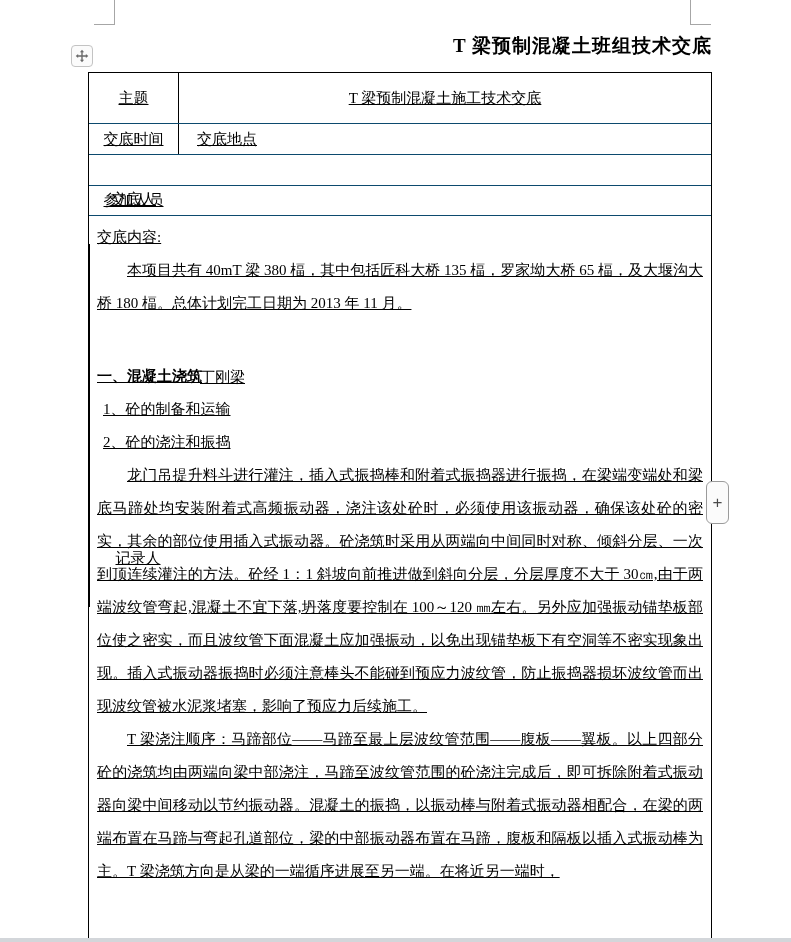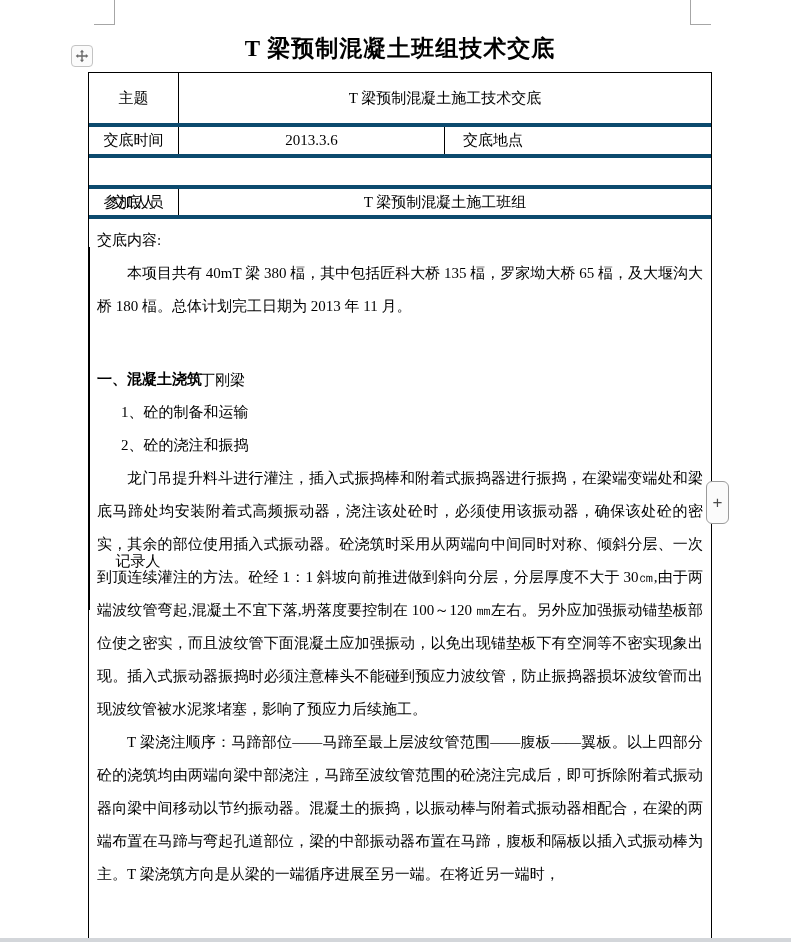--- a/index.html
+++ b/index.html
@@ -23,55 +23,55 @@
   
   .move-handle {
     position: absolute; left: 71px; top: 45px; width: 22px; height: 22px;
     border: 1px solid #c3c3c3; border-radius: 4px; background: #fbfbfb;
     display: flex; align-items: center; justify-content: center; cursor: move;
   }
   .move-handle svg { width: 14px; height: 14px; display: block; }
 
   .doc-title {
     position: absolute; left: 88px; top: 33px; width: 624px;
-    text-align: center; font-size: 23px; font-weight: bold;
+    text-align: right; font-size: 19px; font-weight: bold;
     letter-spacing: 1px; white-space: nowrap;
   }
 
   .doc-table {
     position: absolute; left: 88px; top: 72px; width: 624px;
     border: 1px solid #000000; background: #ffffff;
   }
   .t-row { display: flex; width: 100%; }
-  .t-row + .t-row { border-top: 4px solid #0c4a6e; }
+  .t-row + .t-row { border-top: 1px solid #0c4a6e; text-decoration: underline; }
   .cell {
     display: flex; align-items: center; justify-content: center;
     font-size: 15px; text-align: center; overflow: hidden;
   }
   .cell + .cell { border-left: 1px solid #000000; }
-  .row-subject { height: 50px; }
+  .row-subject { height: 50px; text-decoration: underline; }
   .row-time    { height: 31px; }
   .row-person  { height: 31px; flex-direction: column; }
   .row-attend  { height: 30px; }
   .c-label  { width: 89px;  flex: 0 0 89px; }
   .c-wide   { flex: 1 1 auto; }
   .c-val2   { width: 266px; flex: 0 0 266px; }
   .c-label2 { width: 97px;  flex: 0 0 97px; }
   .c-val3   { flex: 1 1 auto; margin-top: 44px; }
 
   .content-row {
     height: 740px; padding: 5px 8px 0 8px;
     font-size: 15px; line-height: 33px;
   }
   .content-row p { text-align: justify; }
   .c-head { text-align: left; }
   .indent { text-indent: 2em; }
   .intro  { margin-bottom: 40px; }
   .sec-title { font-weight: bold; }
-  .sub-title { padding-left: 6px; text-align: left; margin-left: 18px; }
+  .sub-title { padding-left: 6px; text-align: left; }
 
   
   .plus-btn {
     position: absolute; left: 706px; top: 481px; width: 23px; height: 43px;
     border: 1px solid #9b9b9b; border-radius: 6px; background: #fbfbfb;
     display: flex; align-items: center; justify-content: center;
     font-size: 17px; color: #4a4a4a; cursor: pointer;
     font-family: "Liberation Sans", sans-serif;
   }
 
@@ -102,35 +102,33 @@
 
   <div class="doc-table">
 
     <div class="t-row row-subject">
       <div class="cell c-label">主题</div>
       <div class="cell c-wide">T 梁预制混凝土施工技术交底</div>
     </div>
 
     <div class="t-row row-time">
       <div class="cell c-label">交底时间</div>
-      <div class="cell c-val2">2013.3.6</div>
       <div class="cell c-label2">交底地点</div>
       <div class="cell c-val3">施工现场</div>
     </div>
 
     <div class="t-row row-person">
       <div class="cell c-label">交底人</div>
       <div class="cell c-val2">丁刚梁</div>
       <div class="cell c-label2">记录人</div>
       <div class="cell c-val3"></div>
     </div>
 
     <div class="t-row row-attend">
       <div class="cell c-label">参加人员</div>
-      <div class="cell c-wide">T 梁预制混凝土施工班组</div>
     </div>
 
     <div class="t-row content-row">
       <div style="width:100%;">
         <p class="c-head">交底内容:</p>
         <p class="indent intro">本项目共有 40mT 梁 380 楅，其中包括匠科大桥 135 楅，罗家坳大桥 65 楅，及大堰沟大桥 180 楅。总体计划完工日期为 2013 年 11 月。</p>
         <p class="sec-title">一、混凝土浇筑</p>
         <p class="sub-title">1、砼的制备和运输</p>
         <p class="sub-title">2、砼的浇注和振捣</p>
         <p class="indent">龙门吊提升料斗进行灌注，插入式振捣棒和附着式振捣器进行振捣，在梁端变端处和梁底马蹄处均安装附着式高频振动器，浇注该处砼时，必须使用该振动器，确保该处砼的密实，其余的部位使用插入式振动器。砼浇筑时采用从两端向中间同时对称、倾斜分层、一次到顶连续灌注的方法。砼经 1：1 斜坡向前推进做到斜向分层，分层厚度不大于 30㎝,由于两端波纹管弯起,混凝土不宜下落,坍落度要控制在 100～120 ㎜左右。另外应加强振动锚垫板部位使之密实，而且波纹管下面混凝土应加强振动，以免出现锚垫板下有空洞等不密实现象出现。插入式振动器振捣时必须注意棒头不能碰到预应力波纹管，防止振捣器损坏波纹管而出现波纹管被水泥浆堵塞，影响了预应力后续施工。</p>

